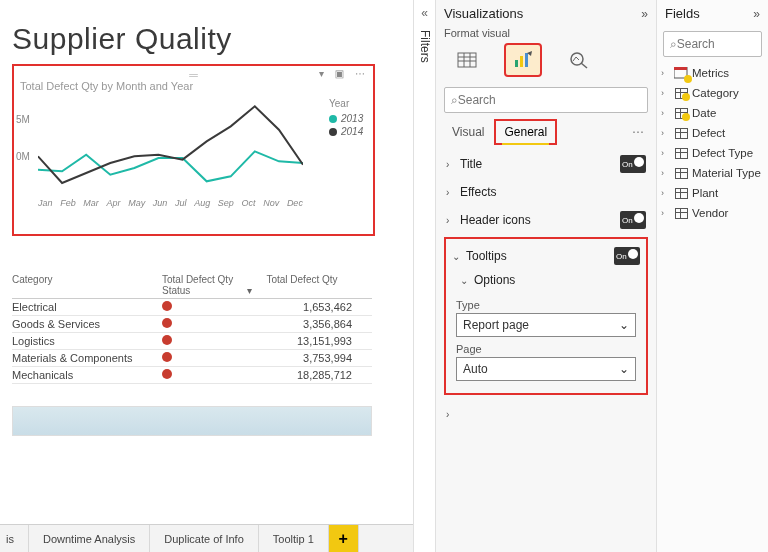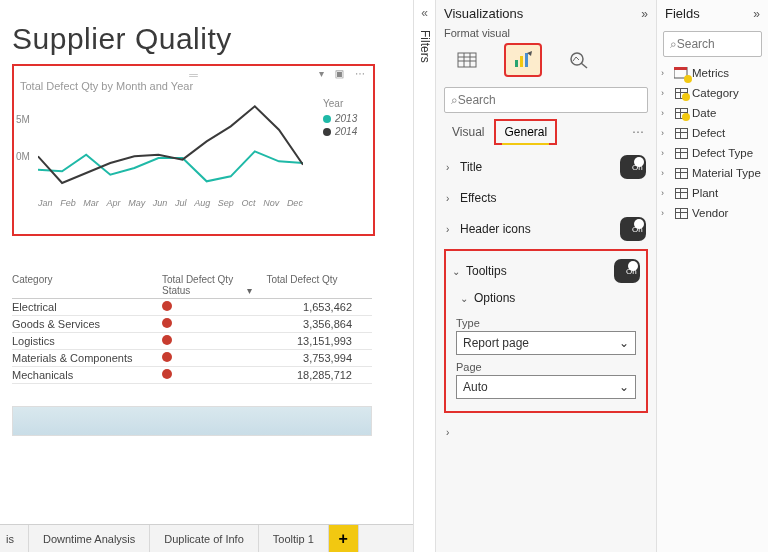--- a/index.html
+++ b/index.html
@@ -10,21 +10,21 @@
   .chart-card { border: 2px solid #e2302d; width: 363px; height: 172px; margin-top:4px; position: relative; padding: 4px 6px; }
   .chart-handle { position:absolute; top:2px; left:50%; transform:translateX(-50%); color:#bbb; font-size:12px;}
   .chart-icons { position:absolute; top:2px; right:4px; color:#888; font-size:10px; letter-spacing:4px;}
   .chart-title { color:#999; font-size:11px; margin: 10px 0 6px 0;}
   .chart-body { display:flex; }
   .axis-labels { position:absolute; left:2px; top:48px; font-size:10px; color:#888;}
   .axis-labels div { margin-bottom:26px;}
   .plot { width:265px; height:100px; position:relative; margin-left:18px;}
   .plot svg { width:100%; height:100%; }
   .xaxis { display:flex; justify-content:space-between; width:265px; margin-left:18px; font-size:9px; color:#888; font-style:italic;}
-  .legend { margin-left:20px; font-size:10px;}
+  .legend { margin-left:26px; font-size:10px;}
   .legend .hdr { color:#888; margin-bottom:4px;}
   .legend .item { display:flex; align-items:center; margin-bottom:2px; color:#666;font-style:italic;}
   .legend .dot { width:8px; height:8px; border-radius:50%; margin-right:4px;}
   .table { margin-top:38px; width:360px; font-size:11px;}
   .thead { display:flex; border-bottom:1px solid #ccc; padding-bottom:2px; color:#666; font-size:10px;}
   .thead .c1 { width:150px;}
   .thead .c2 { width:90px; display:flex; align-items:flex-end;}
   .thead .c3 { width:100px; text-align:center;}
   .trow { display:flex; border-bottom:1px solid #e6e6e6; padding:2px 0; align-items:center;}
   .trow .c1 { width:150px; color:#444;}
@@ -52,21 +52,21 @@
   .searchbox input { border:none; outline:none; flex:1; font-size:12px; background:transparent;}
   .tabsrow { display:flex; align-items:center; padding:4px 8px 0; gap:4px; font-size:12px;}
   .tabsrow .t { padding:4px 8px; color:#555; cursor:pointer;}
   .tabsrow .t.sel { outline:2px solid #e2302d; color:#000; position:relative;}
   .tabsrow .t.sel::after { content:""; position:absolute; left:6px; right:6px; bottom:-2px; height:2px; background:#f2c811;}
   .tabsrow .dots { margin-left:auto; color:#777; padding:0 4px;}
   .sections { padding:6px 4px; overflow-y:auto; flex:1;}
   .sec { padding:6px 6px; font-size:12px; color:#222; display:flex; align-items:center; cursor:pointer;}
   .sec .chev { width:14px; color:#555; font-size:10px;}
   .sec .lbl { flex:1;}
-  .toggle { width:26px; height:24px; border-radius:7px; background:#333; position:relative; font-size:8px; color:#fff; display:flex; align-items:center; padding-left:12px;}
+  .toggle { width:26px; height:18px; border-radius:2px; background:#333; position:relative; font-size:8px; color:#fff; display:flex; align-items:center; padding-left:2px;}
   .toggle::after { content:""; width:10px; height:10px; background:#fff; border-radius:50%; position:absolute; right:2px; top:2px;}
   .tooltips-box { border:2px solid #e2302d; margin:2px 4px 8px; padding:4px 4px 10px;}
   .tooltips-box .sec { padding:4px 2px;}
   .opt-block { padding:2px 6px;}
   .opt-label { font-size:11px; color:#555; margin:6px 0 2px;}
   .select { border:1px solid #888; background:#fff; height:24px; display:flex; align-items:center; justify-content:space-between; padding:0 6px; font-size:12px; cursor:pointer;}
   
   .fields { width:112px; border-left:1px solid #e0e0e0; background:#fbfbfb; display:flex; flex-direction:column;}
   .flist { padding:2px 2px; font-size:11.5px;}
   .frow { display:flex; align-items:center; padding:3px 2px; cursor:pointer; color:#333;}

